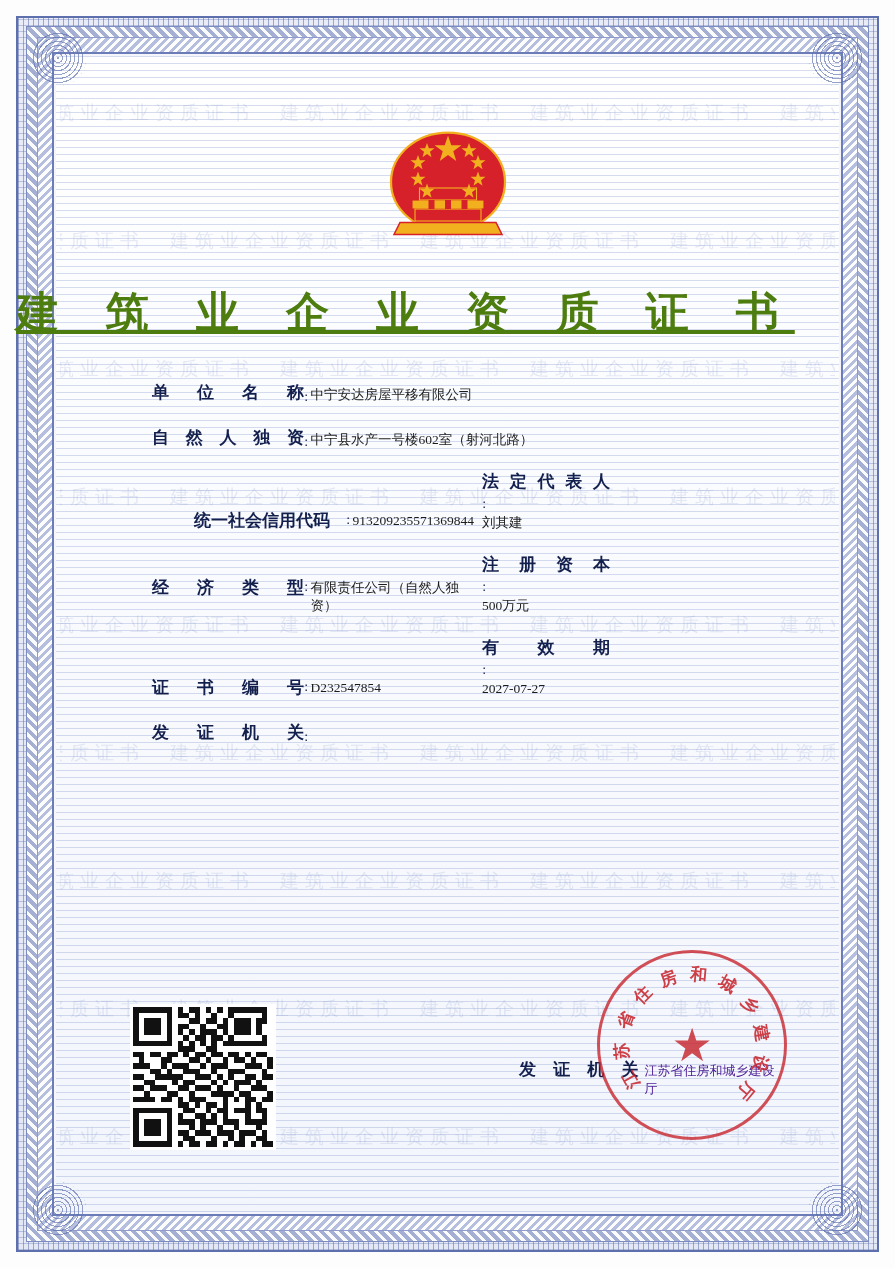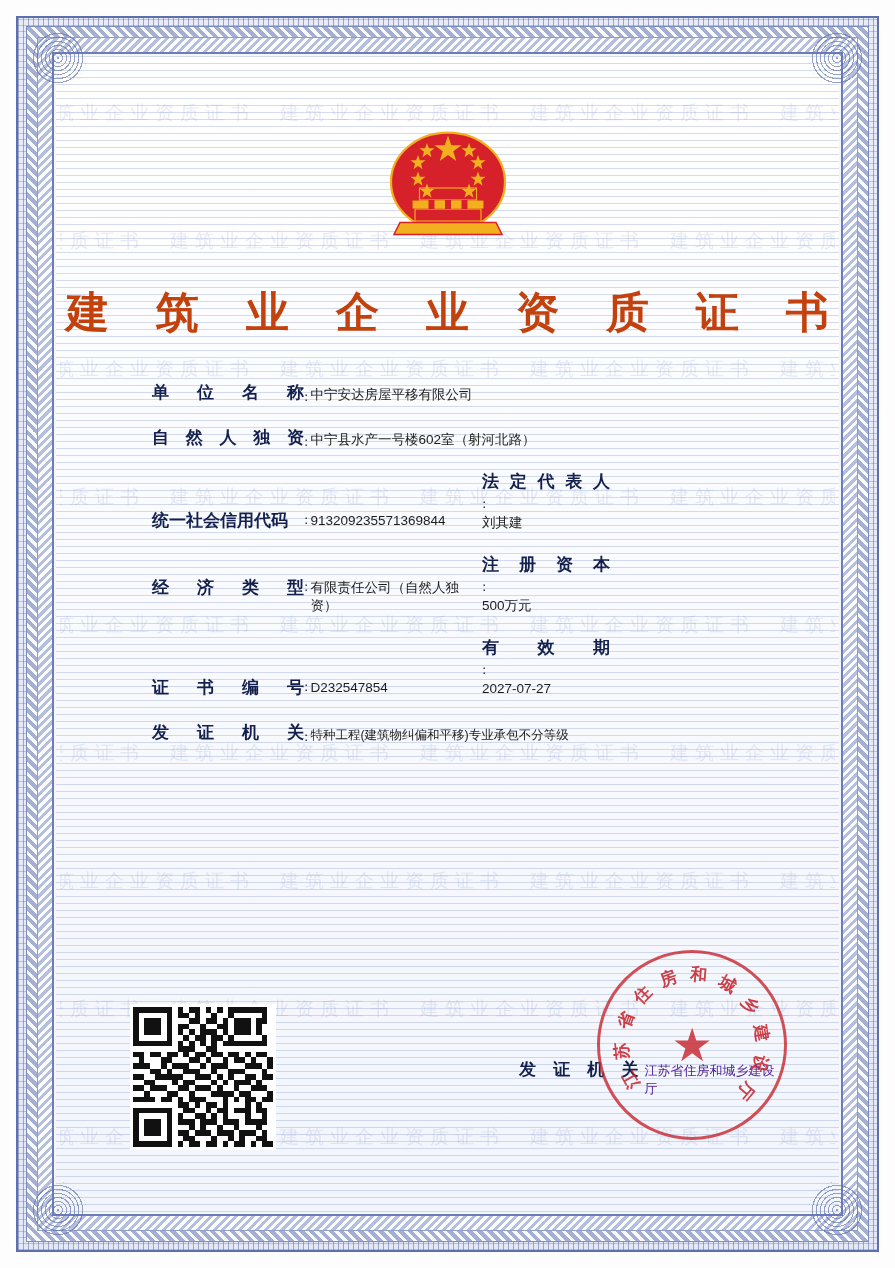--- a/index.html
+++ b/index.html
@@ -133,27 +133,27 @@
     width: 150px;
     height: 150px;
   }
 
   
   .title {
     position: absolute;
     left: 0;
     right: 0;
     top: 284px;
-    text-align: center;
     font-family: "DejaVu Sans", sans-serif;
     font-size: 43px;
     font-weight: bold;
     letter-spacing: 16px;
-    color: #c2410c;
+    color: #4d7c0f;
     text-indent: 16px;
+    text-decoration: underline;
   }
 
   
   .fields {
     position: absolute;
     left: 152px;
     top: 380px;
     width: 600px;
   }
   .row {
@@ -171,29 +171,30 @@
   }
   .lbl.w4 {
     display: inline-block;
     width: 152px;
     text-align: justify;
     text-align-last: justify;
   }
   .lbl.w6 {
     display: inline-block;
     width: 152px;
+    margin-left: 42px;
   }
   .colon {
     font-size: 13px;
     color: #13204d;
     padding: 3px 2px 0 0;
     font-family: "DejaVu Sans", sans-serif;
   }
   .val {
-    font-family: Liberation Sans, sans-serif;
+    font-family: Liberation Serif, serif;
     font-size: 13.5px;
     color: #1c1c1c;
     padding-top: 3px;
     line-height: 1.35;
   }
   .val.small { font-size: 12.5px; }
   .pair-left { display: flex; align-items: flex-start; width: 330px; }
   .pair-right { display: flex; align-items: flex-start; flex-direction: column; }
   .lbl.mid {
     display: inline-block;
@@ -408,21 +409,20 @@
       <div class="pair-right">
         <span class="lbl mid">有效期</span>
         <span class="colon">:</span>
         <span class="val">2027-07-27</span>
       </div>
     </div>
 
     <div class="row">
       <span class="lbl w4">发证机关</span>
       <span class="colon">:</span>
-      <span class="val small">特种工程(建筑物纠偏和平移)专业承包不分等级</span>
     </div>
 
   </div>
 
   <div class="qr">
     <div class="qr-grid" id="qr-grid">
         <i class="on"></i>
         <i class="on"></i>
         <i class="on"></i>
         <i class="on"></i>

